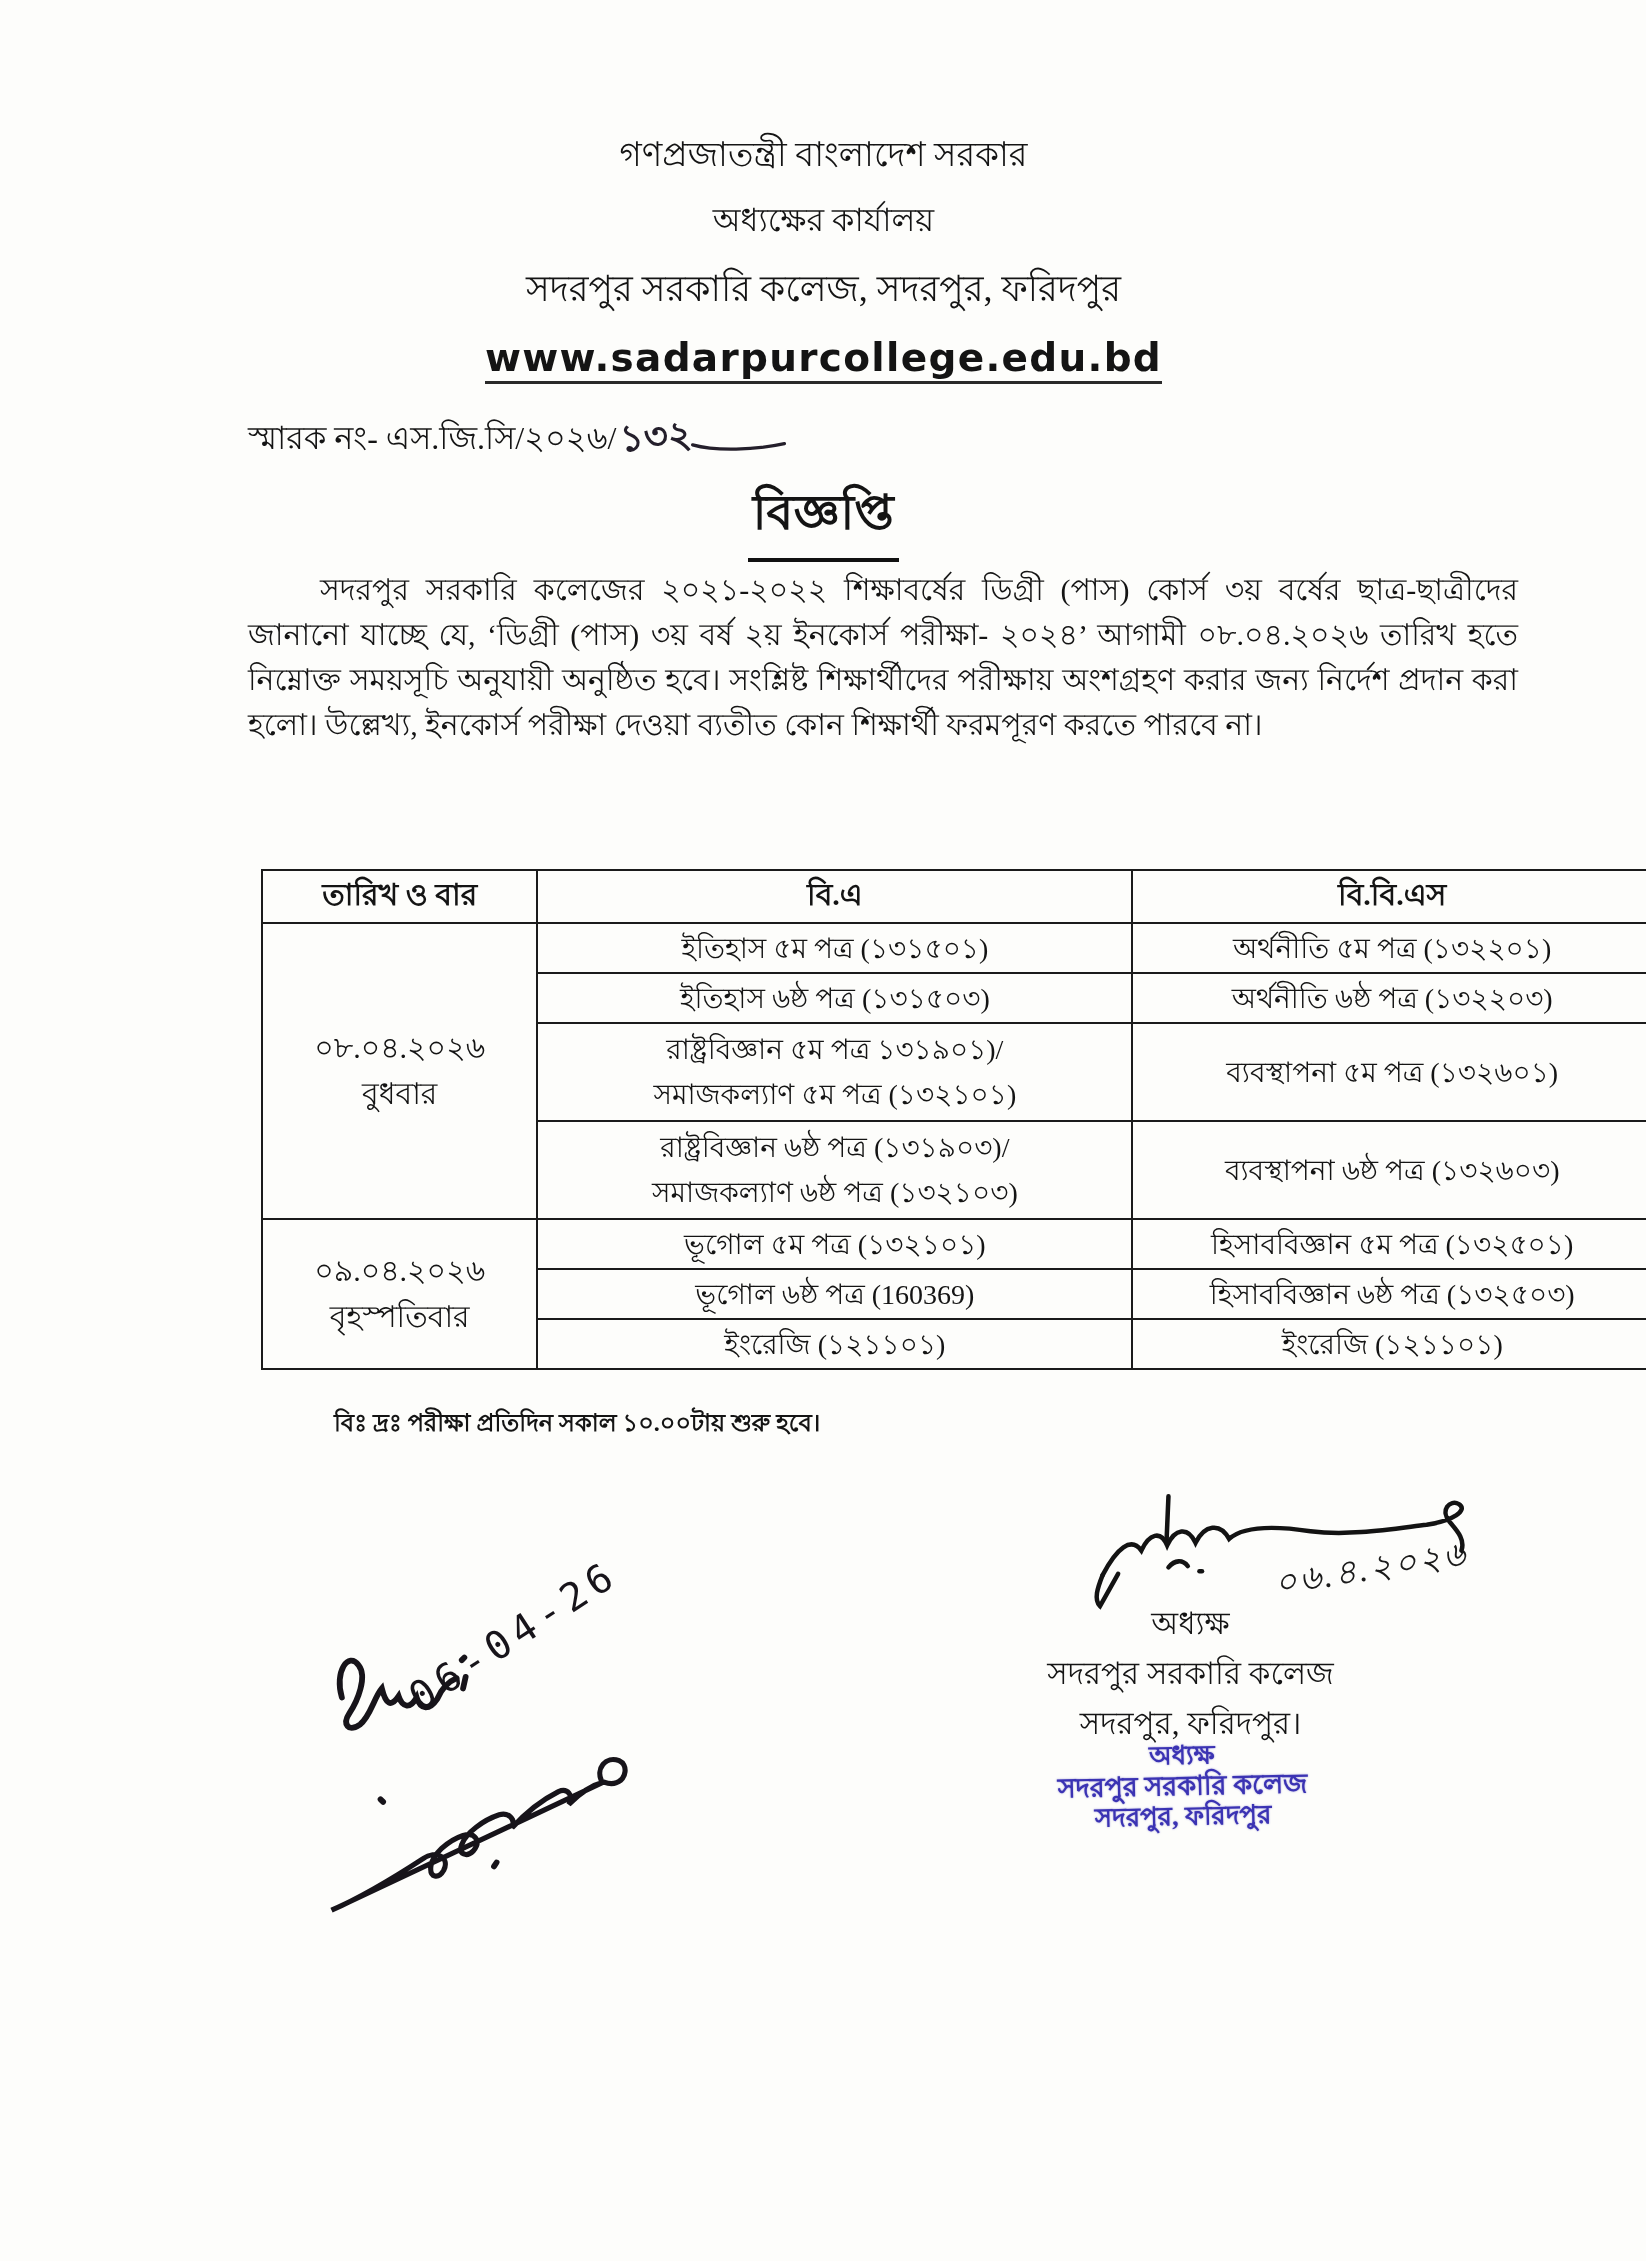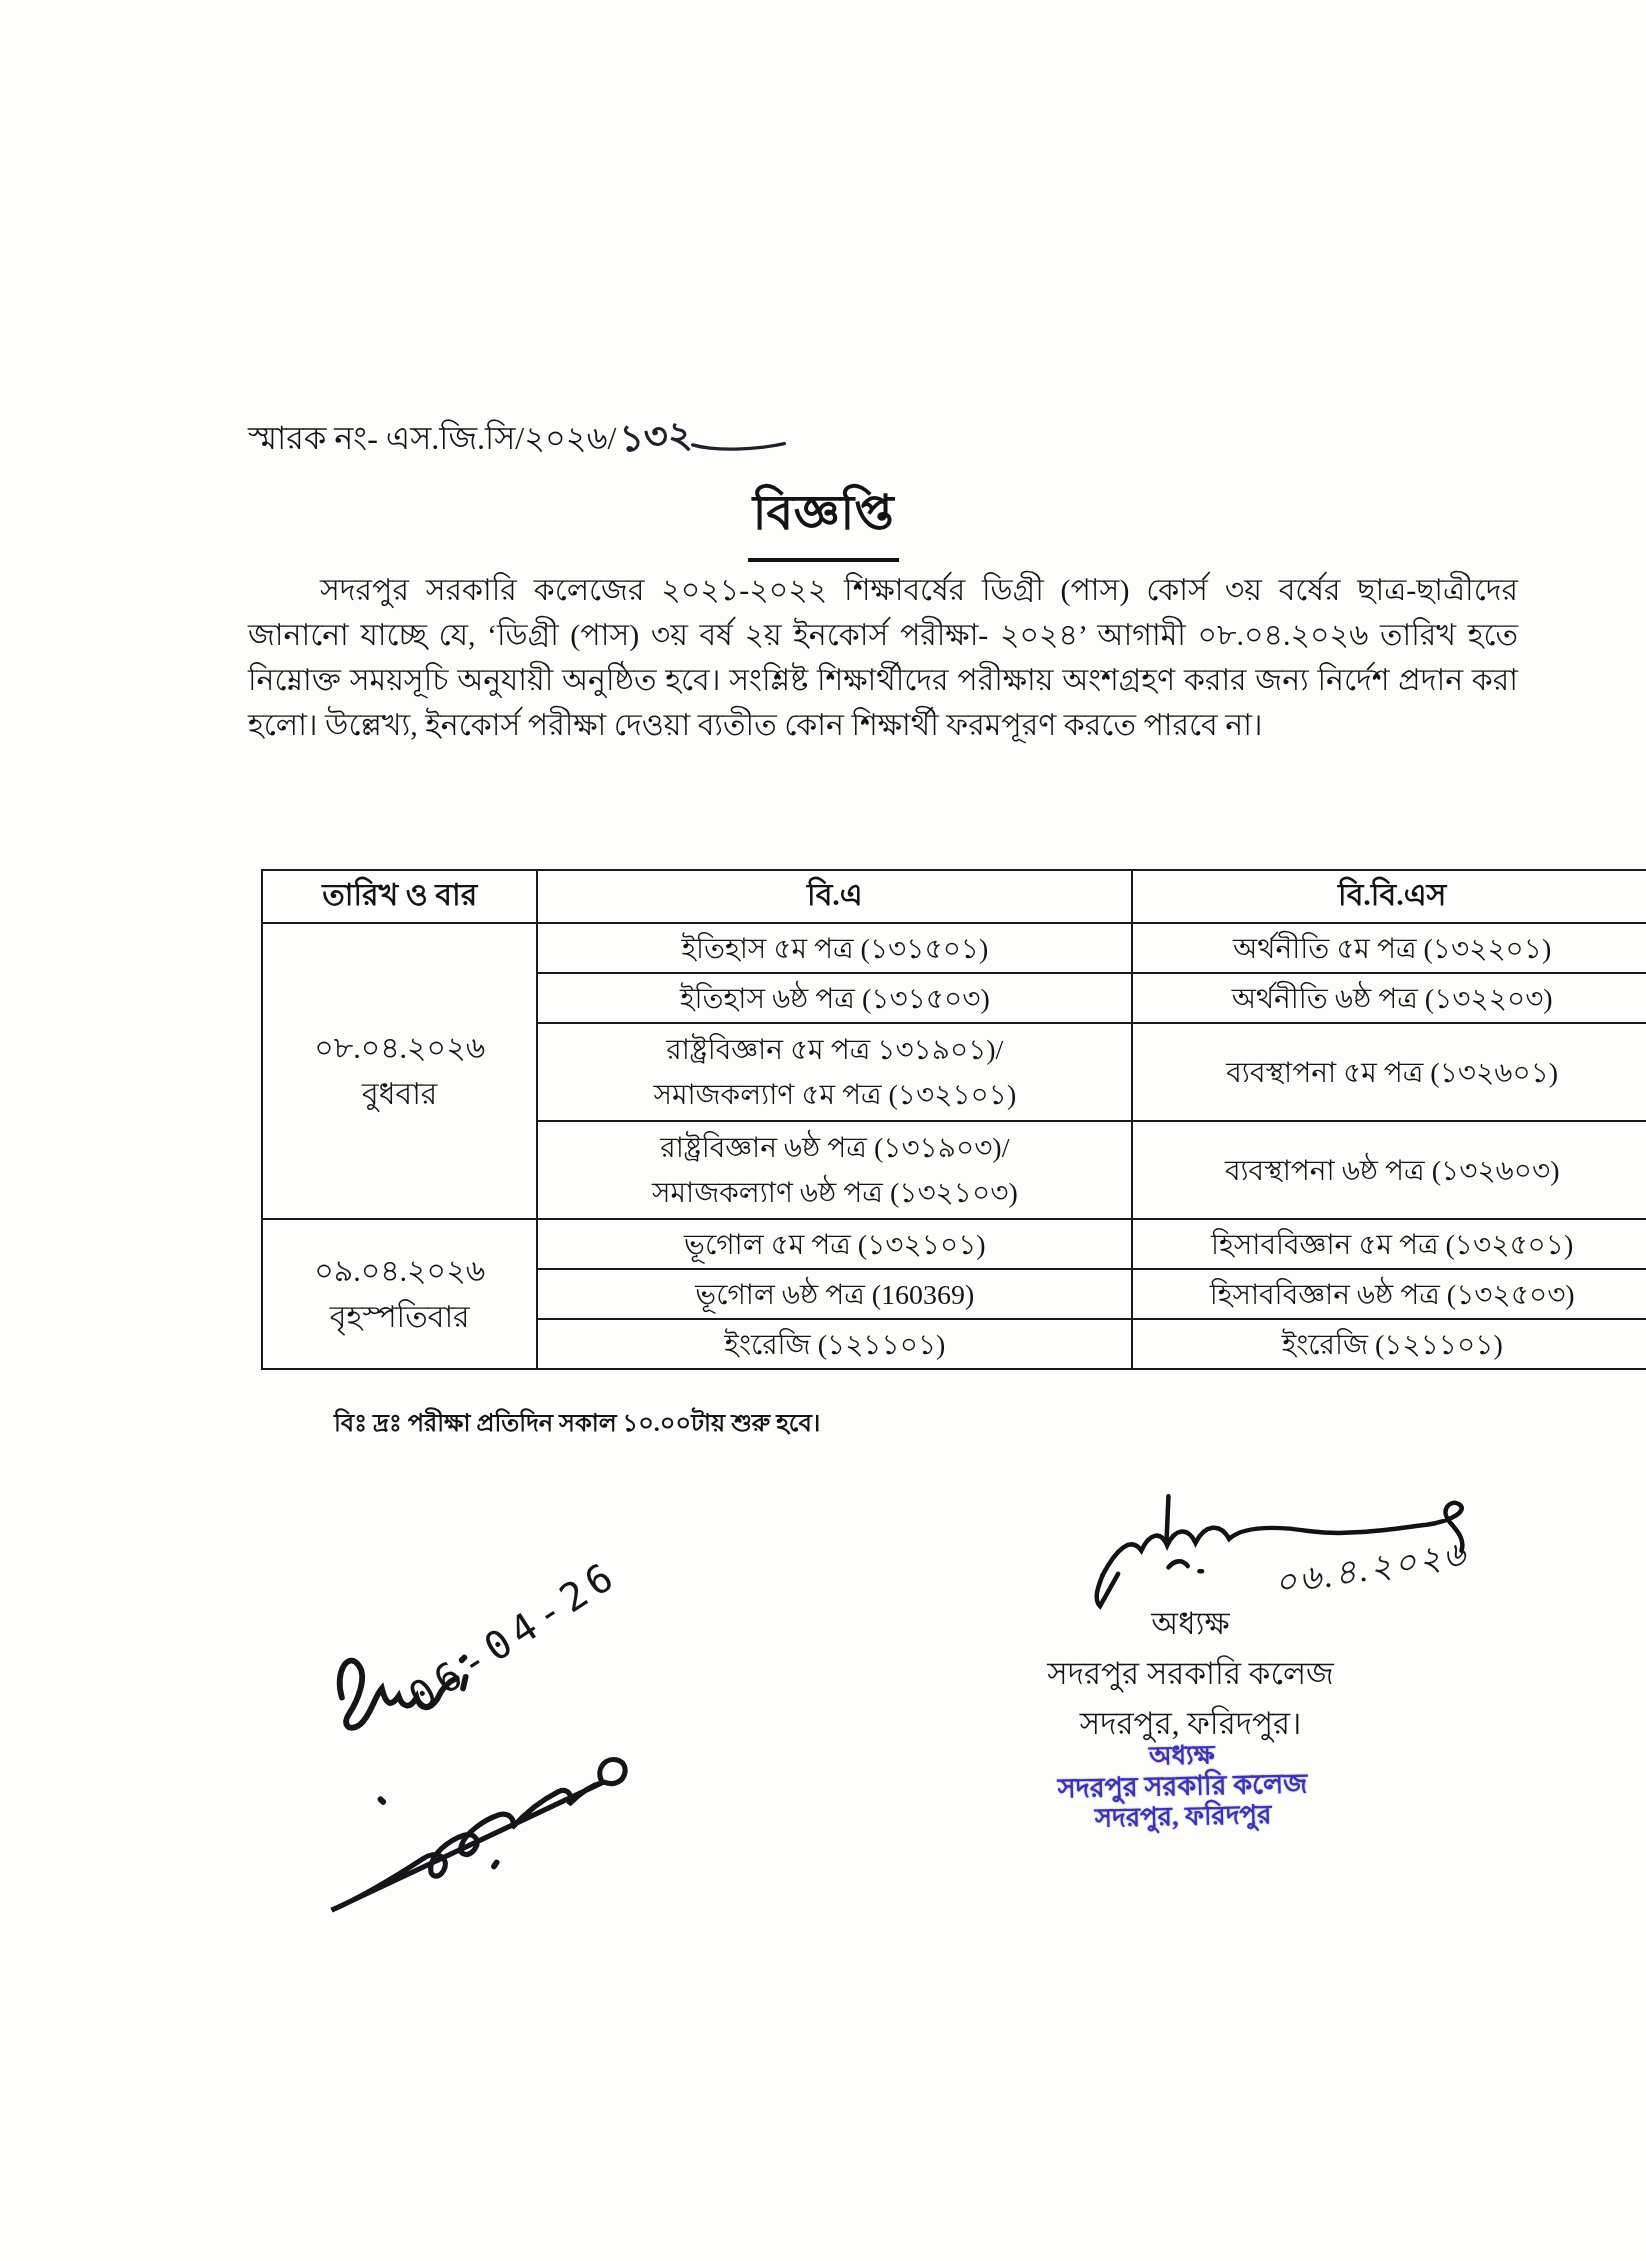--- a/index.html
+++ b/index.html
@@ -93,20 +93,28 @@
     font-family:"DejaVu Sans Mono","Liberation Mono",monospace;
     font-size:39px;color:#17141a;letter-spacing:6.5px;white-space:nowrap;
     transform:rotate(-33deg);transform-origin:left center;
   }
 </style>
 </head>
 <body>
 
 <div class="page">
 
+  <div class="header">
+    <div class="h-line1">গণপ্রজাতন্ত্রী বাংলাদেশ সরকার</div>
+    <div class="h-line2">অধ্যক্ষের কার্যালয়</div>
+    <div class="h-line3">সদরপুর সরকারি কলেজ, সদরপুর, ফরিদপুর</div>
+    <div>
+      <span class="h-site">www.sadarpurcollege.edu.bd</span>
+    </div>
+  </div>
 
   <div class="memo-row">
     <span class="memo-left">
       <span>স্মারক নং- এস.জি.সি/২০২৬/</span><span class="memo-hand">১৩২</span><svg class="memo-flourish" width="97" height="26" viewBox="0 0 150 40">
         <path d="M4 26 C 40 36, 100 34, 146 24" stroke="#241f2b" stroke-width="5" fill="none" stroke-linecap="round"></path>
       </svg>
     </span>
   </div>
 
   <div class="title-wrap">

